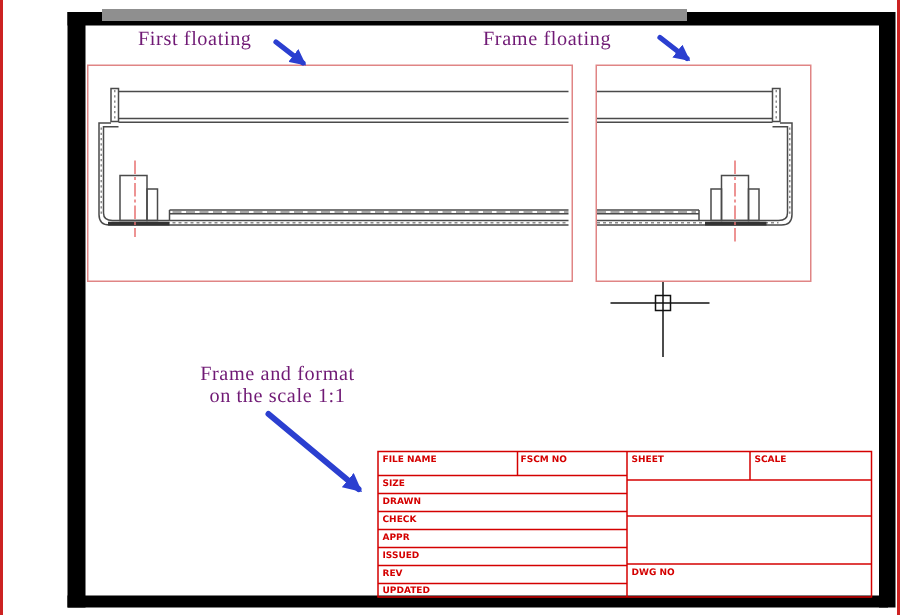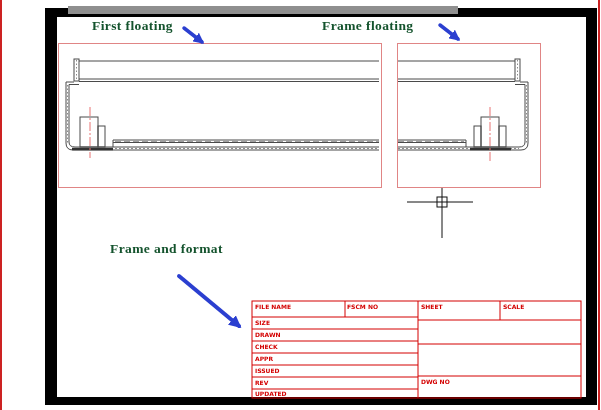--- a/index.html
+++ b/index.html
@@ -9,24 +9,24 @@
   }
   
   .edge-red{position:absolute;top:0;width:2px;height:410px;background:#cc2222;}
   
   .pb{position:absolute;background:#000;}
   .gray-bar{position:absolute;left:68px;top:6px;width:390px;height:8px;background:#8f8f8f;}
   
   .vp{position:absolute;border:1px solid #e08585;background:transparent;}
   
   .note{
-    position:absolute;color:#14532d;font-family:"Liberation Serif",serif;
-    font-weight:bold;font-size:13.5px;letter-spacing:.4px;white-space:nowrap;
+    position:absolute;color:#701a75;font-family:"Liberation Serif",serif;
+    font-weight:normal;font-size:13.5px;letter-spacing:.4px;white-space:nowrap;
   }
-  .note-center{text-align:left;line-height:15px;}
+  .note-center{text-align:center;line-height:15px;}
   .note-center span{display:block;white-space:nowrap;}
   
   .tb-label{
     position:absolute;color:#d40000;font-size:6px;font-weight:bold;
     font-family:"DejaVu Sans",sans-serif;white-space:nowrap;letter-spacing:0;
   }
   svg{position:absolute;left:0;top:0;}
 </style>
 </head>
 <body>
@@ -122,20 +122,21 @@
       <path d="M184,28 L202,42" stroke-width="3.5" marker-end="url(#arr)"></path>
       <path d="M440,25 L458,39" stroke-width="3.5" marker-end="url(#arr)"></path>
       <path d="M179,276 L239,326" stroke-width="4" marker-end="url(#arr)"></path>
     </g>
   </svg>
 
   <div class="note" style="left:92px;top:18px;">First floating</div>
   <div class="note" style="left:322px;top:18px;">Frame floating</div>
   <div class="note note-center" style="left:110px;top:241px;width:150px;">
     <span>Frame and format</span>
+    <span>on the scale 1:1</span>
   </div>
 
   <span class="tb-label" style="left:255px;top:303px;">FILE NAME</span>
   <span class="tb-label" style="left:347px;top:303px;">FSCM NO</span>
   <span class="tb-label" style="left:421px;top:303px;">SHEET</span>
   <span class="tb-label" style="left:503px;top:303px;">SCALE</span>
   <span class="tb-label" style="left:255px;top:319px;">SIZE</span>
   <span class="tb-label" style="left:255px;top:331px;">DRAWN</span>
   <span class="tb-label" style="left:255px;top:343px;">CHECK</span>
   <span class="tb-label" style="left:255px;top:355px;">APPR</span>

